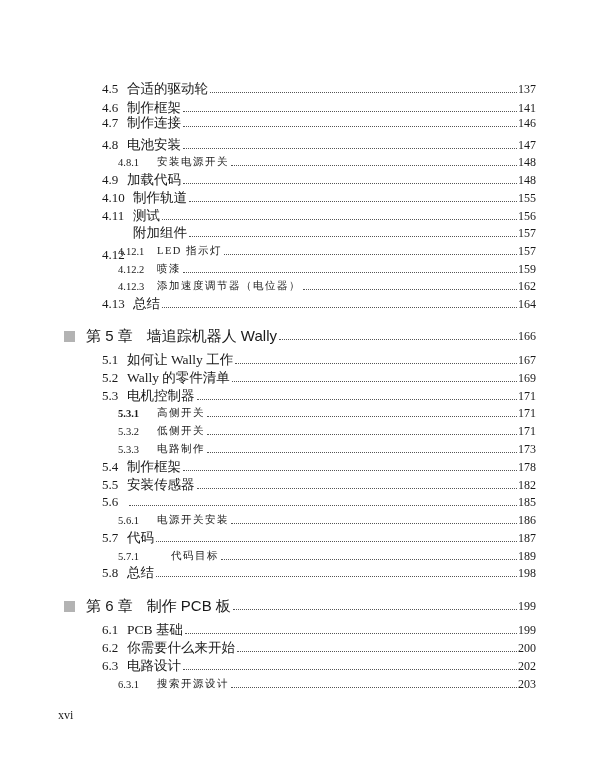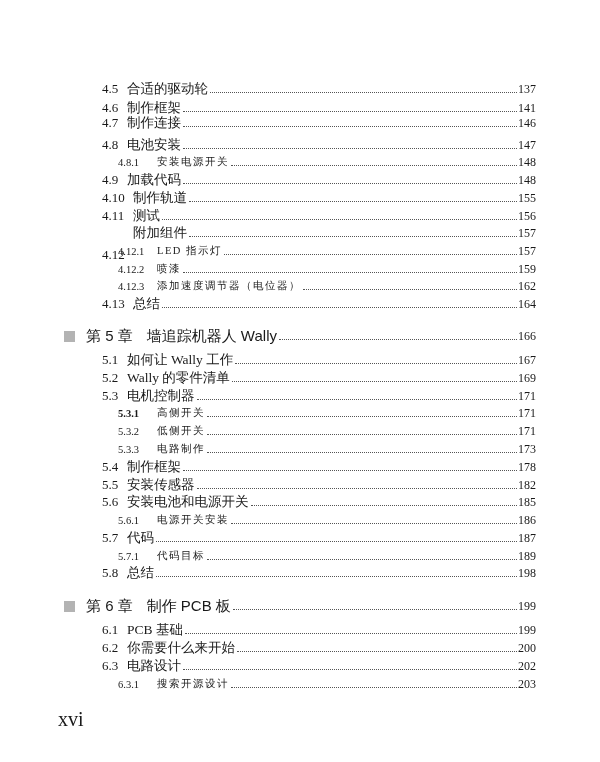--- a/index.html
+++ b/index.html
@@ -12,21 +12,21 @@
   .page { white-space: nowrap; font-size: 12px; }
   .sec .num { position: absolute; left: 102px; font-size: 13px; }
   .sec .title { font-size: 13.5px; }
   .sec .body { position: absolute; left: 102px; right: 0; display: flex; align-items: center; }
   .sub .num { font-size: 10.5px; }
   .sub .title { font-size: 10.5px; letter-spacing: 1.5px; }
   .chap .marker { position: absolute; left: 64px; width: 11px; height: 11px; background: #b3b3b3; }
   .chap .body { position: absolute; left: 86px; right: 0; display: flex; align-items: center; }
   .chap .title { font-family: "Liberation Sans", "DejaVu Sans", sans-serif; font-size: 15px; }
   .chap .num { font-family: "Liberation Sans", "DejaVu Sans", sans-serif; font-size: 15px; margin-right: 14px; }
-  .footer { position: absolute; left: 58px; top: 708px; font-size: 20px; }
+  .footer { position: absolute; left: 58px; top: 708px; font-size: 12px; }
 </style>
 </head>
 <body>
 
 <div id="toc">
     <div class="row sec" style="top: 80px;">
       <div class="body">
         <span class="num" style="position: static; width: 25px;">4.5</span>
         <span class="title">合适的驱动轮</span>
         <span class="leader"></span>
@@ -198,21 +198,20 @@
       <div class="body">
         <span class="num" style="position: static; width: 25px;">5.5</span>
         <span class="title">安装传感器</span>
         <span class="leader"></span>
         <span class="page">182</span>
       </div>
     </div>
     <div class="row sec" style="top: 493px;">
       <div class="body">
         <span class="num" style="position: static; width: 25px;">5.6</span>
-        <span class="title">安装电池和电源开关</span>
         <span class="leader"></span>
         <span class="page">185</span>
       </div>
     </div>
     <div class="row sec sub" style="top: 511px;">
       <div class="body" style="left: 118px;">
         <span class="num" style="position: static; width: 39px;">5.6.1</span>
         <span class="title">电源开关安装</span>
         <span class="leader"></span>
         <span class="page">186</span>
@@ -221,21 +220,21 @@
     <div class="row sec" style="top: 529px;">
       <div class="body">
         <span class="num" style="position: static; width: 25px;">5.7</span>
         <span class="title">代码</span>
         <span class="leader"></span>
         <span class="page">187</span>
       </div>
     </div>
     <div class="row sec sub" style="top: 547px;">
       <div class="body" style="left: 118px;">
-        <span class="num" style="position: static; width: 39px;">5.7.1</span>
+        <span class="num" style="position: static; width: 53px;">5.7.1</span>
         <span class="title">代码目标</span>
         <span class="leader"></span>
         <span class="page">189</span>
       </div>
     </div>
     <div class="row sec" style="top: 564px;">
       <div class="body">
         <span class="num" style="position: static; width: 25px;">5.8</span>
         <span class="title">总结</span>
         <span class="leader"></span>

